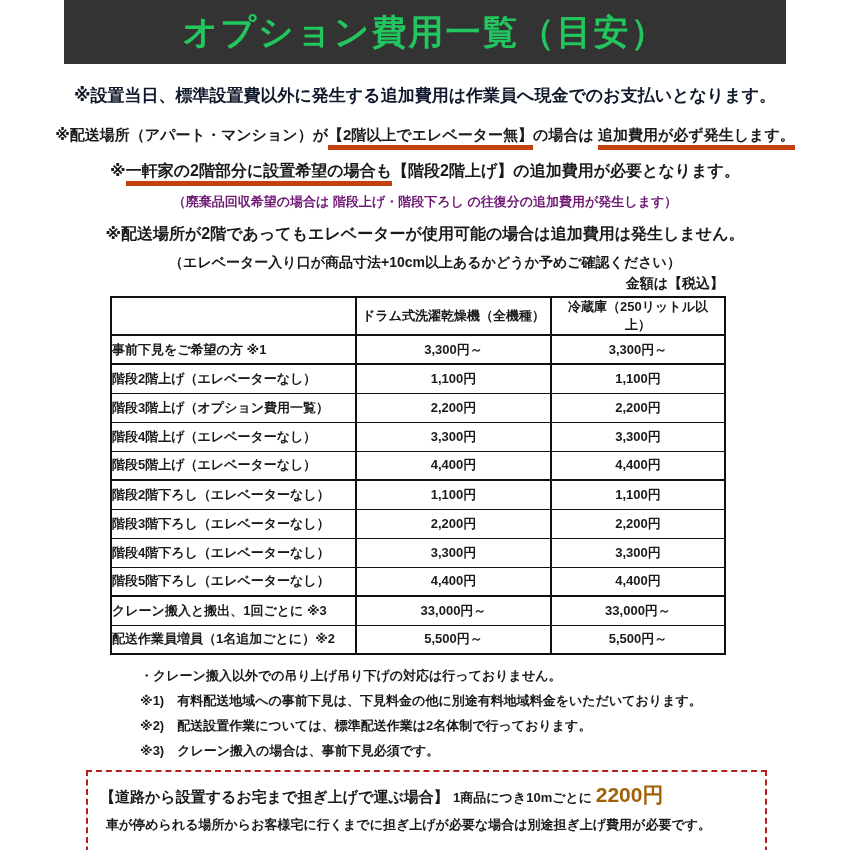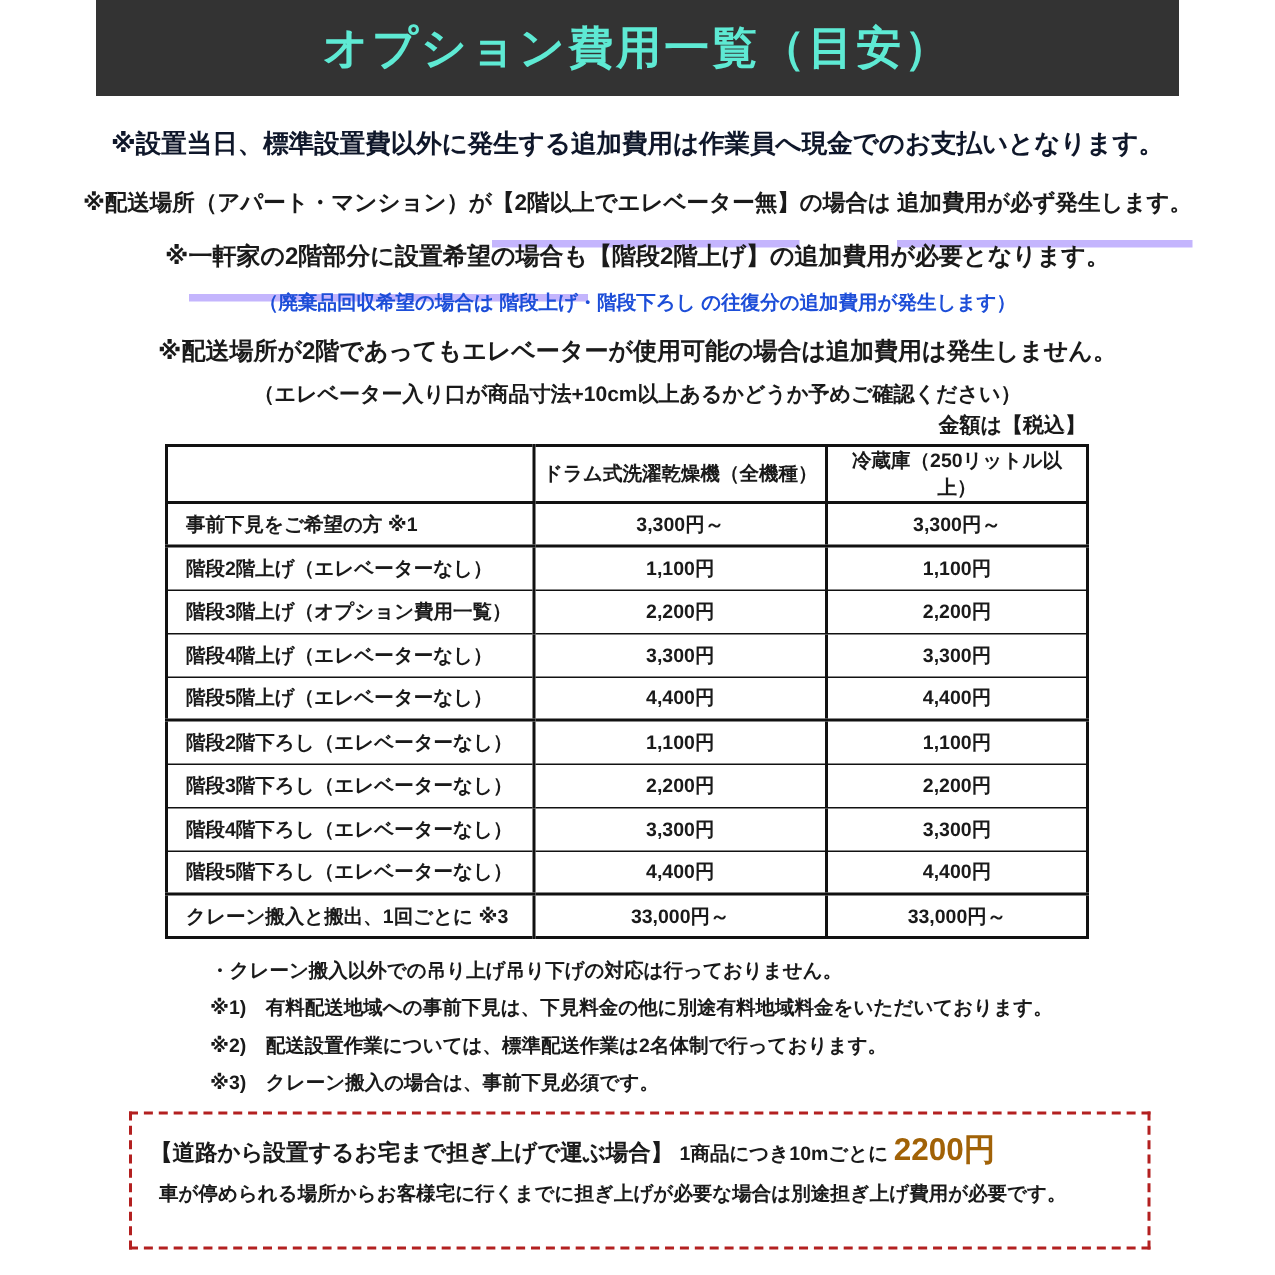--- a/index.html
+++ b/index.html
@@ -14,37 +14,37 @@
   }
   .page { width: 850px; height: 850px; overflow: hidden; }
 
   
   .titlebar {
     margin: 0 64px; height: 64px;
     background: #333333;
     display: flex; align-items: center; justify-content: center;
   }
   .titlebar h1 {
-    margin: 12px; color: #5eead4; font-size: 30px; letter-spacing: 2px;
+    margin: 12px; color: #22c55e; font-size: 35px; letter-spacing: 2px;
   }
 
   
   .notice-main {
     margin-top: 20px; text-align: center;
     color: #0f172a; font-size: 17px;
   }
   .notice { text-align: center; font-size: 15px; }
   .n2 { margin-top: 19px; }
   .n3 { margin-top: 16px; font-size: 16px; }
-  .n4 { margin-top: 11px; font-size: 13px; color: #1d4ed8; }
+  .n4 { margin-top: 11px; font-size: 13px; color: #701a75; }
   .n5 { margin-top: 13px; font-size: 16px; }
   .n6 { margin-top: 9px; font-size: 14px; }
   .hl {
-    border-bottom: 5px solid #c4b5fd;
-    padding-bottom: 16px;
+    border-bottom: 5px solid #c2410c;
+    padding-bottom: 2px;
   }
   .tax-note {
     margin: 3px 126px 0 0; text-align: right; font-size: 14px;
   }
 
   
   table.price-table {
     margin: 3px 0 0 110px;
     border-collapse: collapse;
     table-layout: fixed;
@@ -56,21 +56,21 @@
   .price-table col.c3 { width: 174px; }
   .price-table th, .price-table td {
     border: 1px solid #111;
     font-size: 13px;
     padding: 0 4px;
     height: 29px;
     text-align: center;
     font-weight: bold;
   }
   .price-table thead th { height: 38px; border-bottom: 2px solid #111; }
-  .price-table td.lbl { text-align: left; padding-left: 12px; }
+  .price-table td.lbl { text-align: left; padding-left: 0; }
   .price-table td + td, .price-table th + th { border-left: 2px solid #111; }
   .price-table tr.group-end td { border-bottom: 2px solid #111; }
 
   
   .notes { margin: 12px 0 0 112px; font-size: 13px; }
   .notes div { margin-bottom: 7px; margin-left: 28px; }
 
   
   .bottom-box {
     margin: 10px 0 0 86px;
@@ -163,20 +163,25 @@
       <tr class="group-end">
         <td class="lbl">階段5階下ろし（エレベーターなし）</td>
         <td>4,400円</td>
         <td>4,400円</td>
       </tr>
       <tr>
         <td class="lbl">クレーン搬入と搬出、1回ごとに ※3</td>
         <td>33,000円～</td>
         <td>33,000円～</td>
       </tr>
+      <tr>
+        <td class="lbl">配送作業員増員（1名追加ごとに）※2</td>
+        <td>5,500円～</td>
+        <td>5,500円～</td>
+      </tr>
     </tbody>
   </table>
 
   <div class="notes">
     <div>・クレーン搬入以外での吊り上げ吊り下げの対応は行っておりません。</div>
     <div>※1)　有料配送地域への事前下見は、下見料金の他に別途有料地域料金をいただいております。</div>
     <div>※2)　配送設置作業については、標準配送作業は2名体制で行っております。</div>
     <div>※3)　クレーン搬入の場合は、事前下見必須です。</div>
   </div>
 

